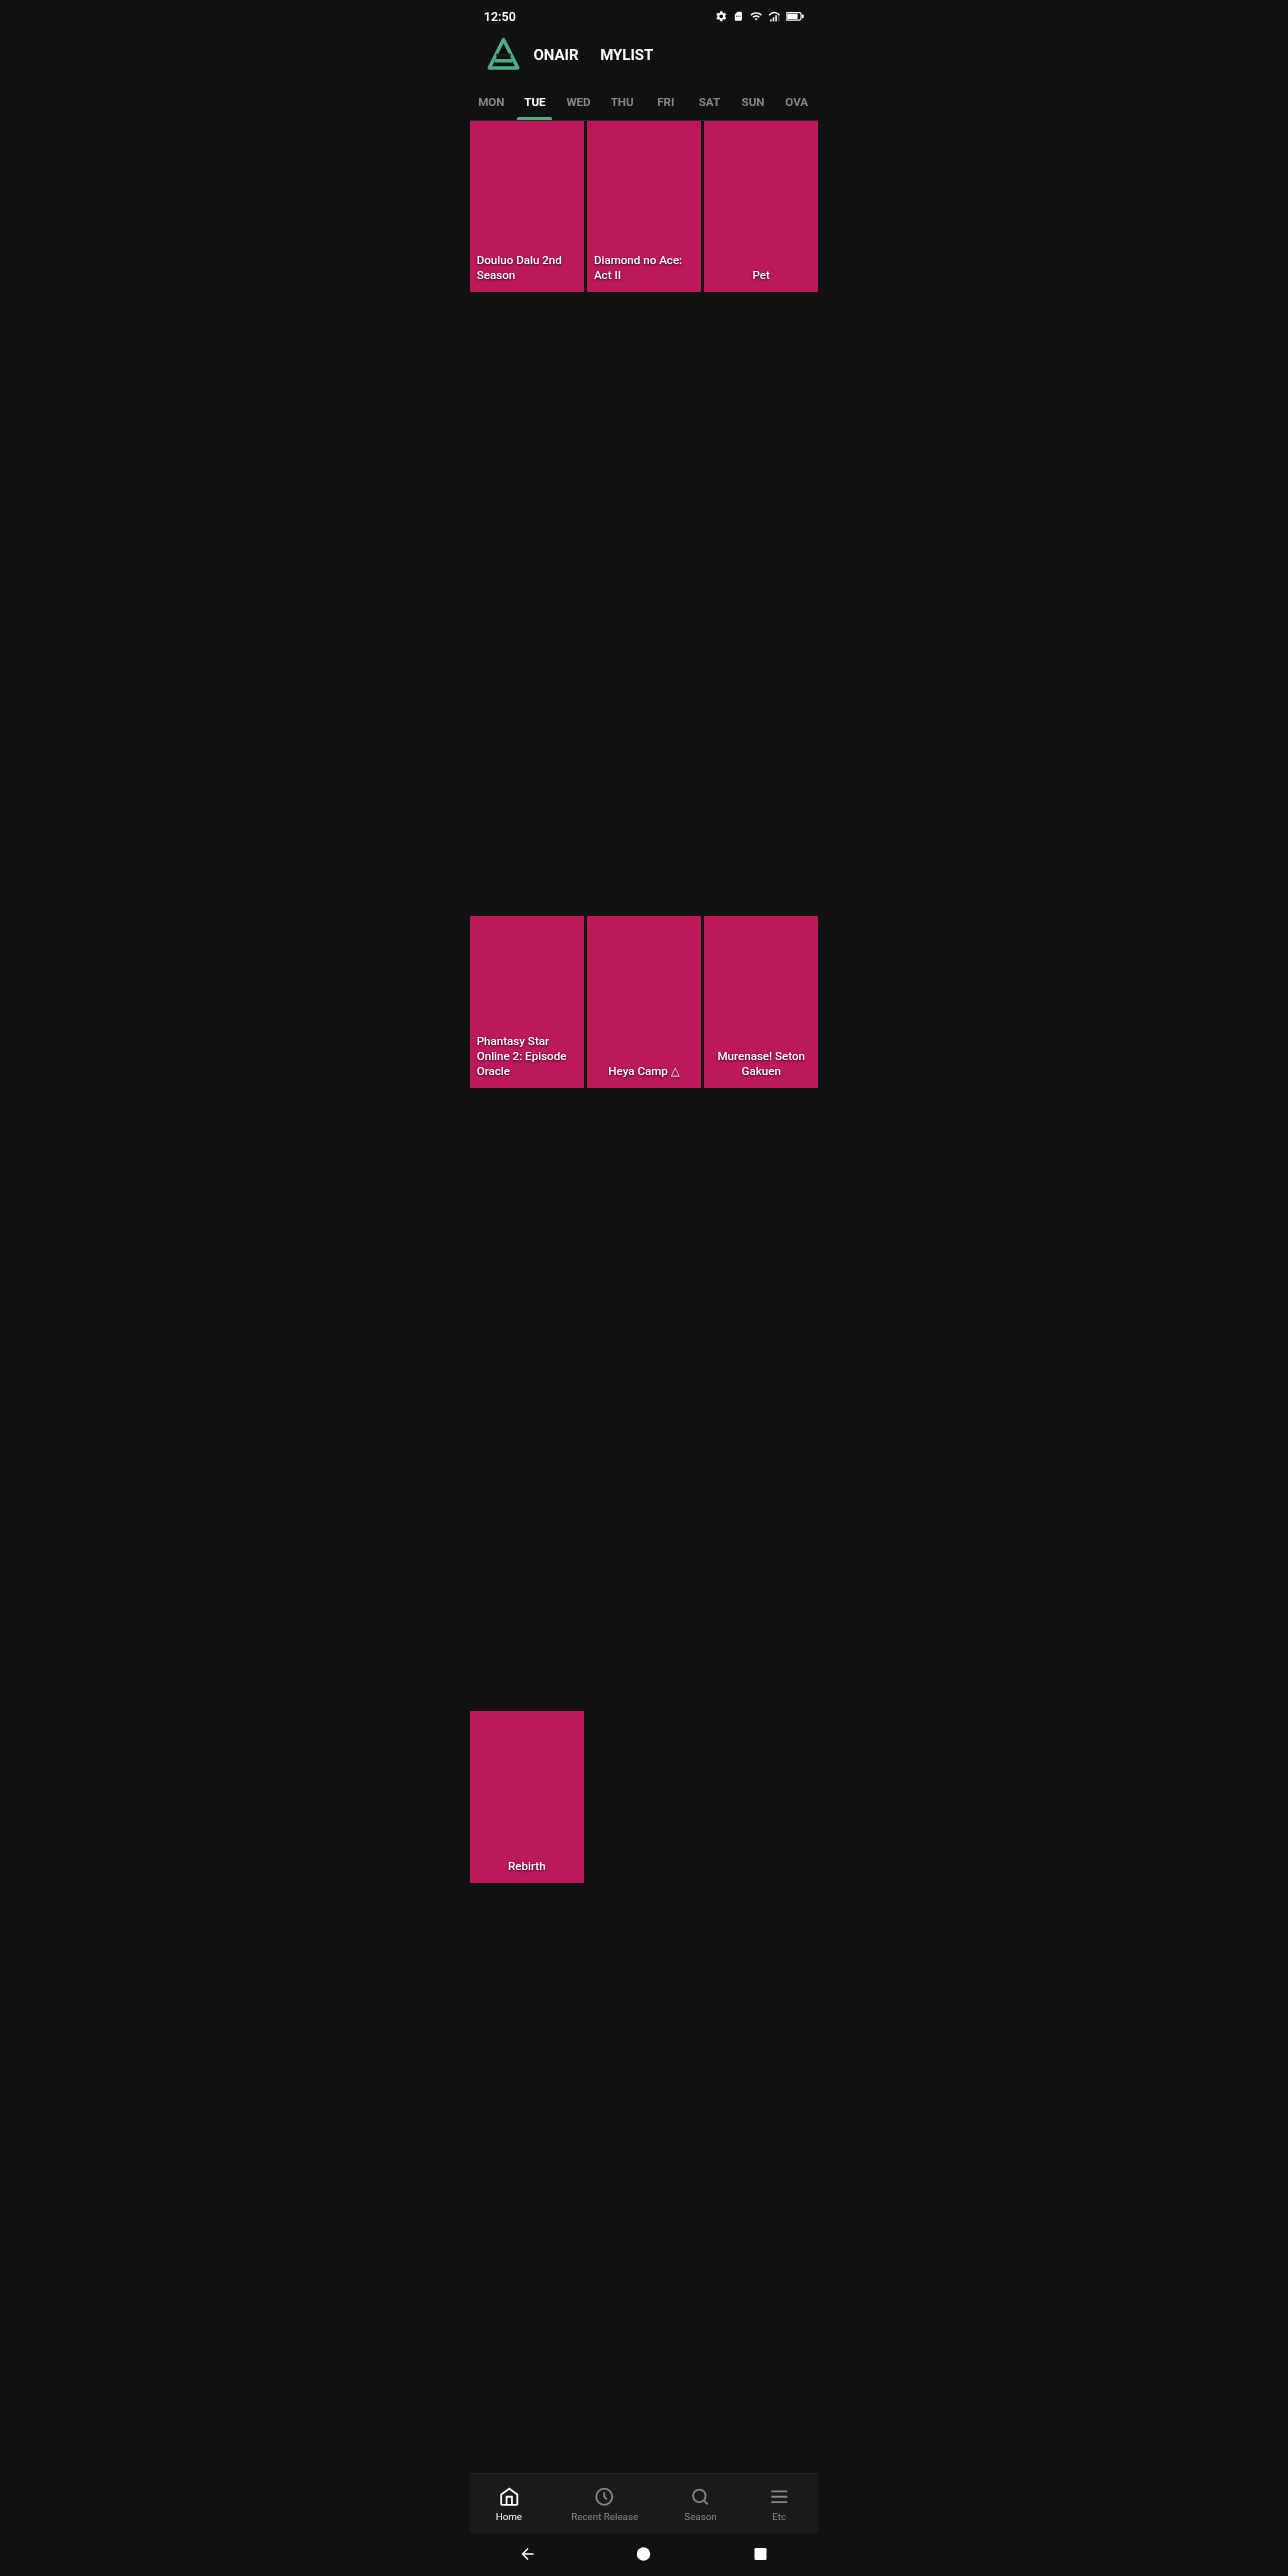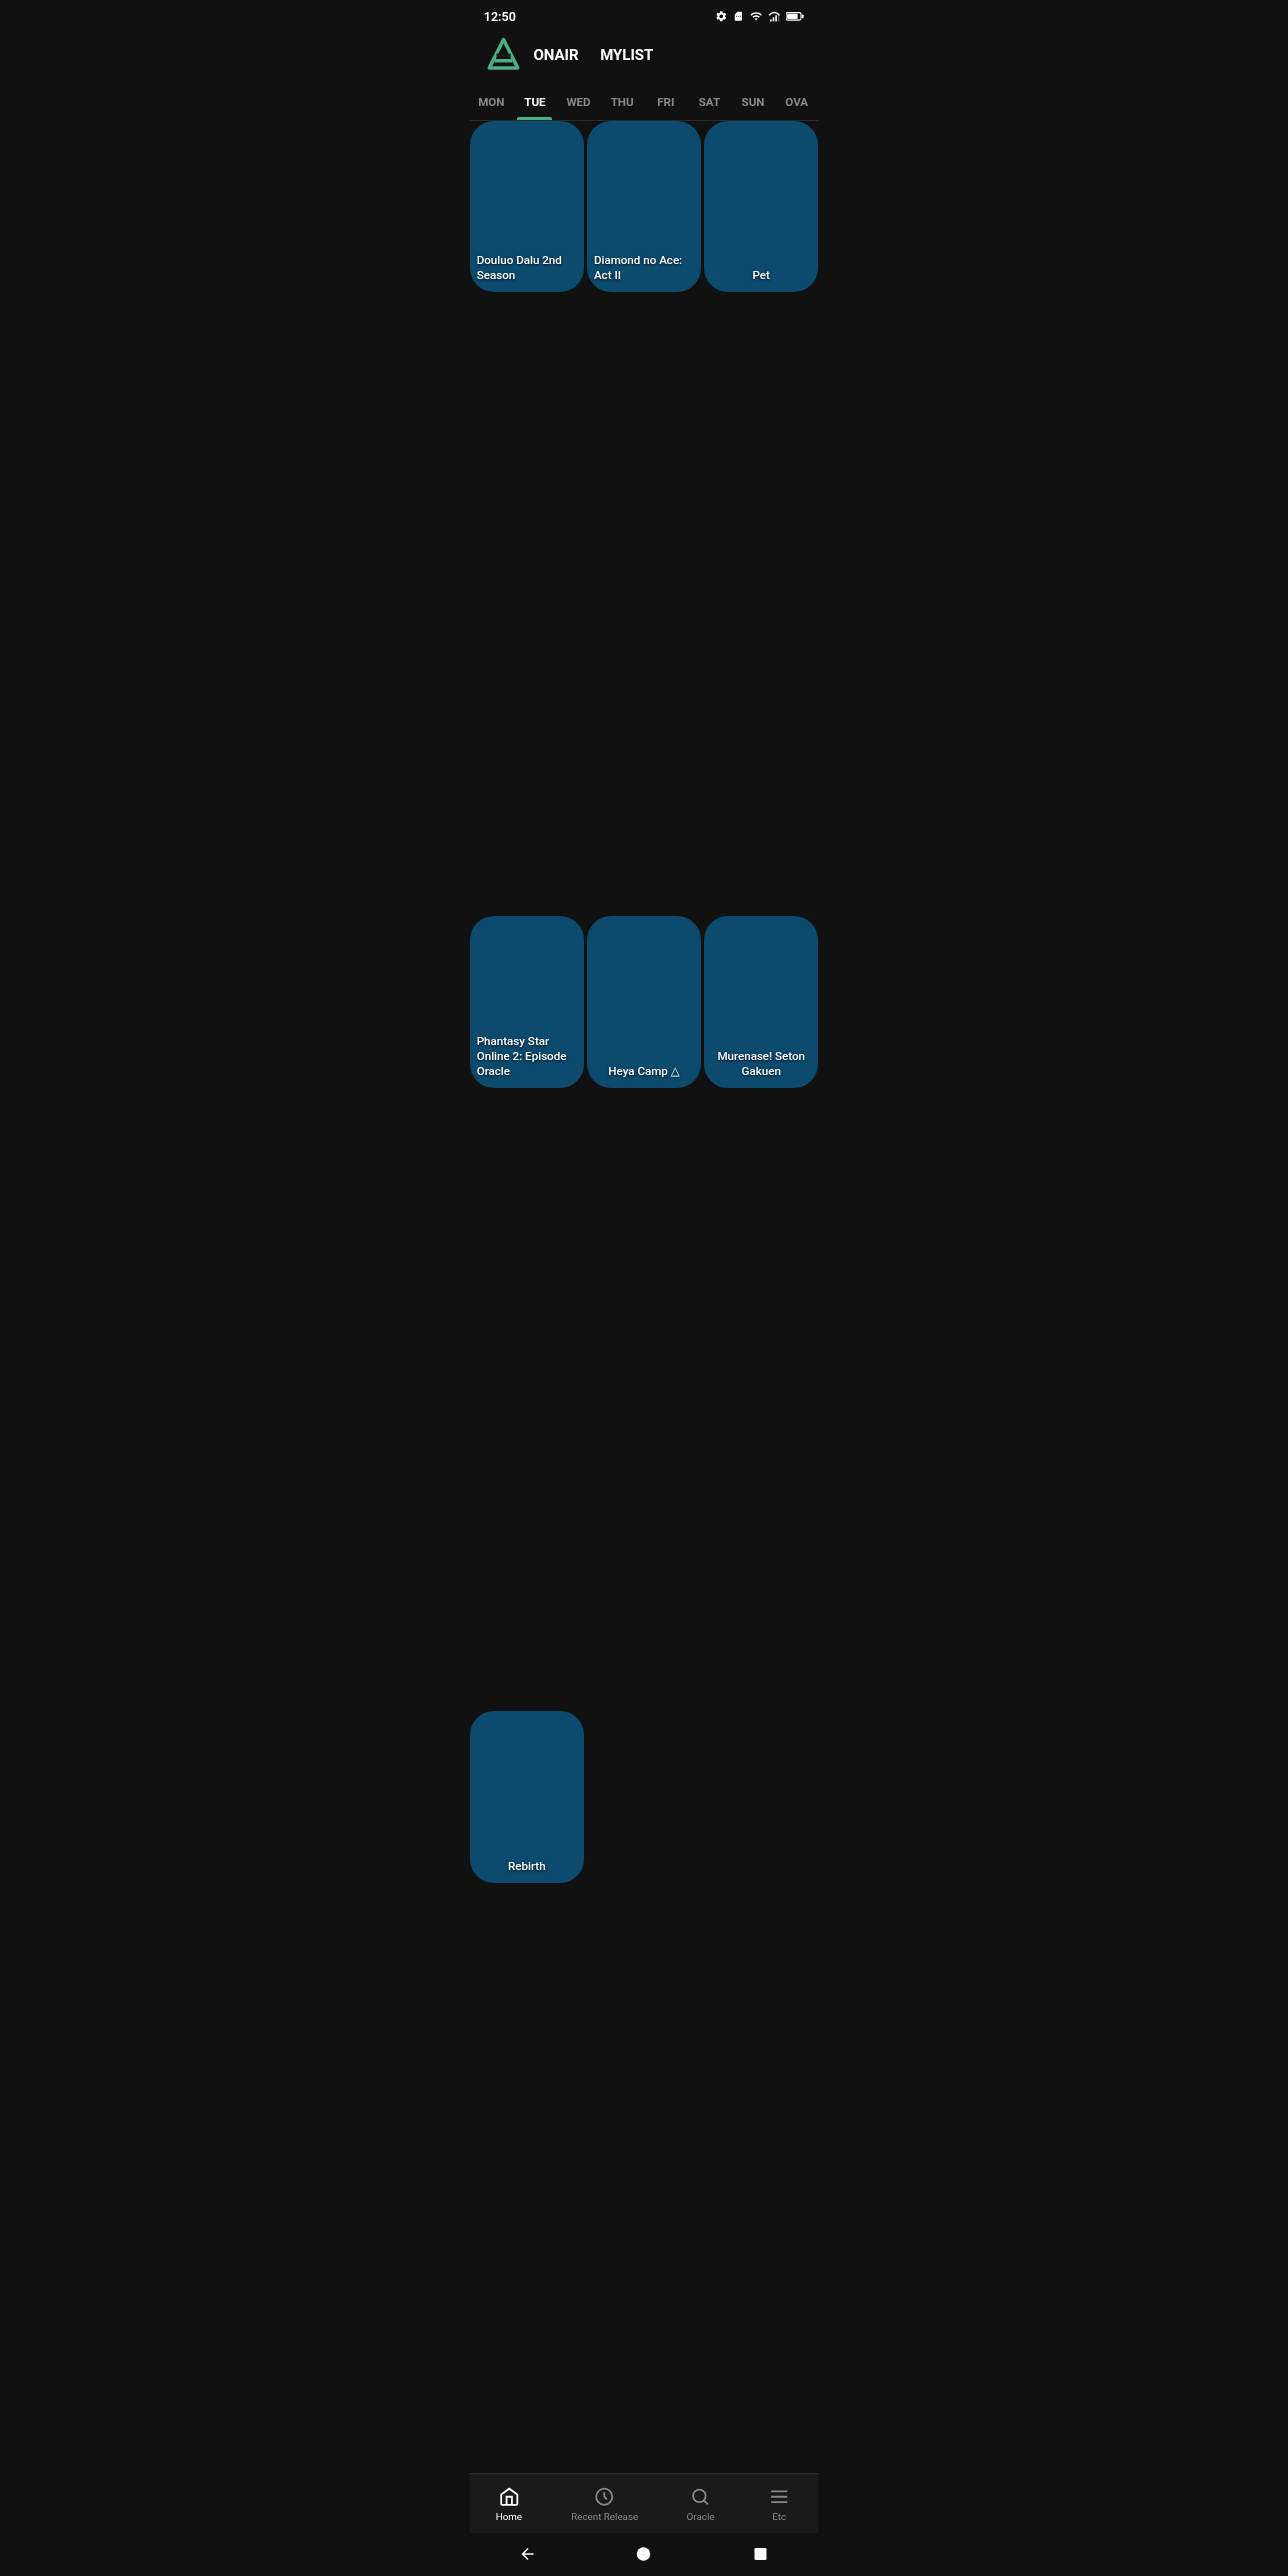--- a/index.html
+++ b/index.html
@@ -106,29 +106,28 @@
       flex: 1;
       display: grid;
       grid-template-columns: repeat(3, 1fr);
       gap: 2.7px;
       background: #111111;
       overflow-y: auto;
       padding-bottom: 72px;
     }
 
     .anime-card {
-      background: #0c4a6e;
+      background: #be185d;
       aspect-ratio: 2/3;
       display: flex;
       align-items: flex-end;
       padding: 9px 7.2px;
       cursor: pointer;
       position: relative;
       min-height: 161px;
-      border-radius: 24px;
     }
     .anime-card-title {
       font-size: 11.6px;
       font-weight: 500;
       color: #ffffff;
       line-height: 1.3;
       text-shadow: 0 0.9px 2.7px rgba(0,0,0,0.8);
     }
     .nav-item {
       display: flex;
@@ -278,21 +277,21 @@
         <path d="M12 7v5l3 3"></path>
       </svg>
       <span class="nav-item-label">Recent Release</span>
     </div>
 
     <div class="nav-item">
       <svg class="nav-icon" viewBox="0 0 24 24">
         <circle cx="11" cy="11" r="7"></circle>
         <path d="M16.5 16.5l4 4"></path>
       </svg>
-      <span class="nav-item-label">Oracle</span>
+      <span class="nav-item-label">Season</span>
     </div>
 
     <div class="nav-item">
       <svg class="nav-icon" viewBox="0 0 24 24">
         <path d="M3 6h18M3 12h18M3 18h18"></path>
       </svg>
       <span class="nav-item-label">Etc</span>
     </div>
   </div>
 

